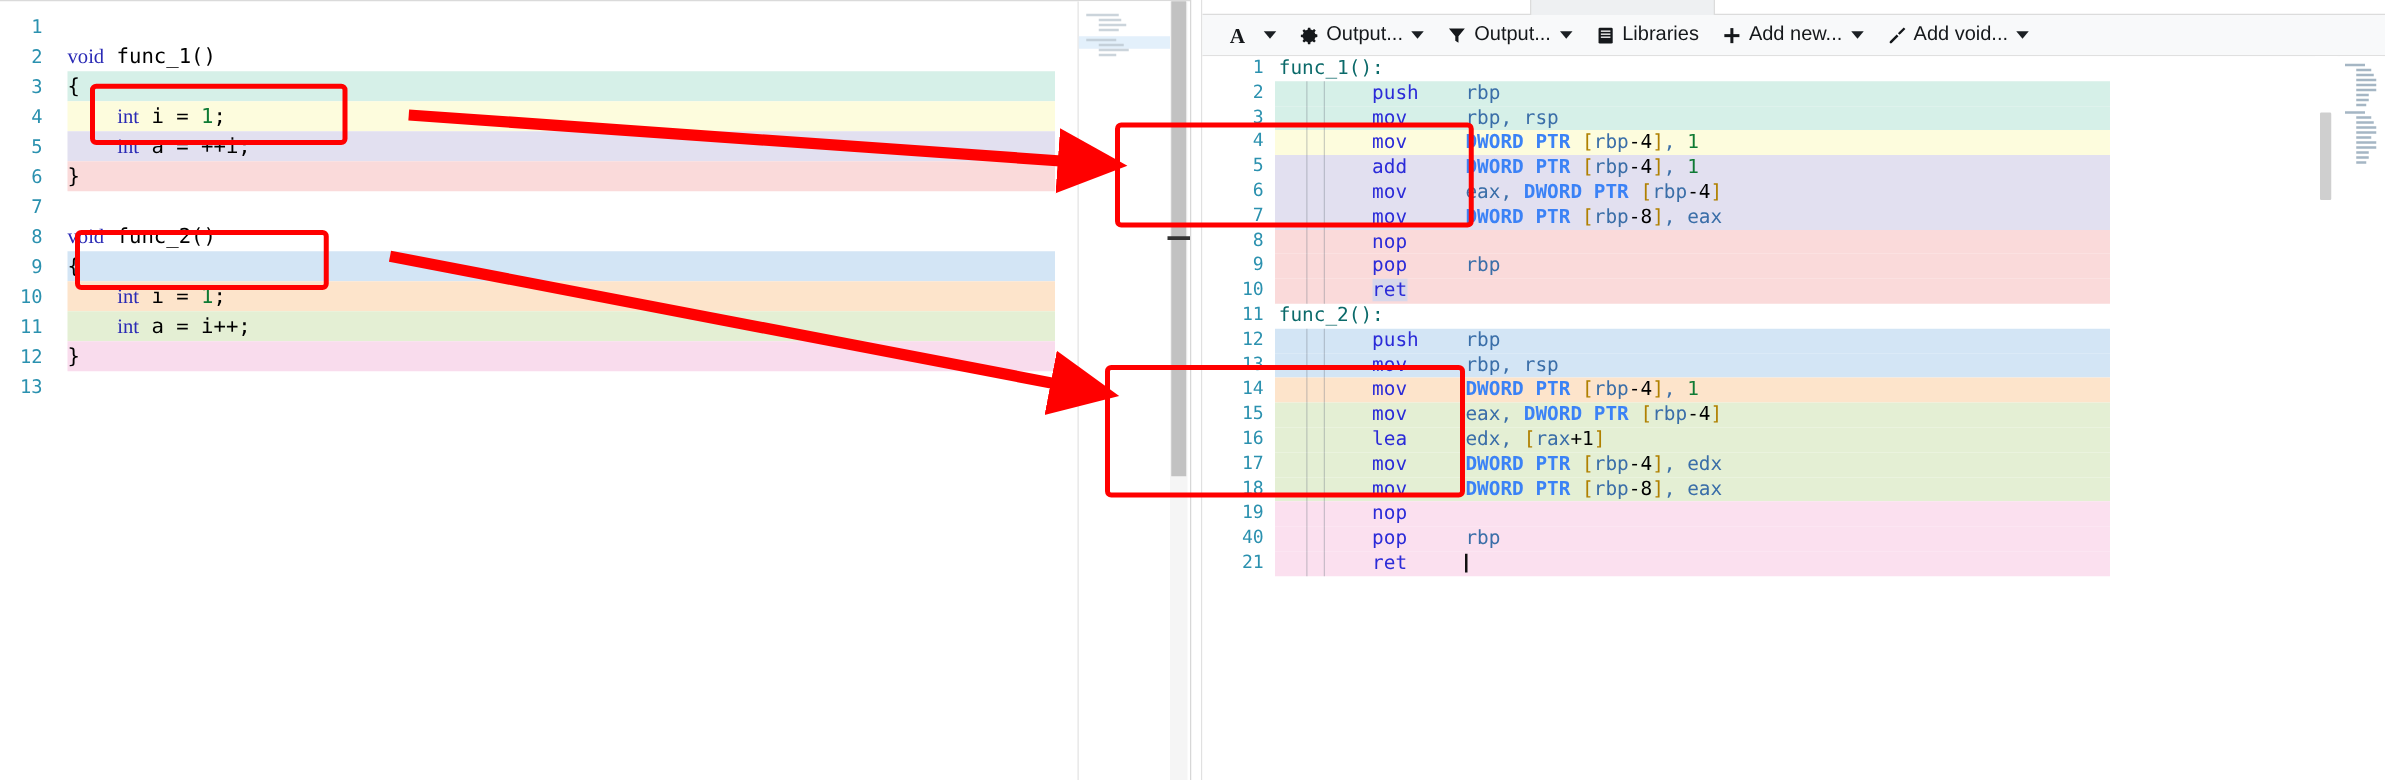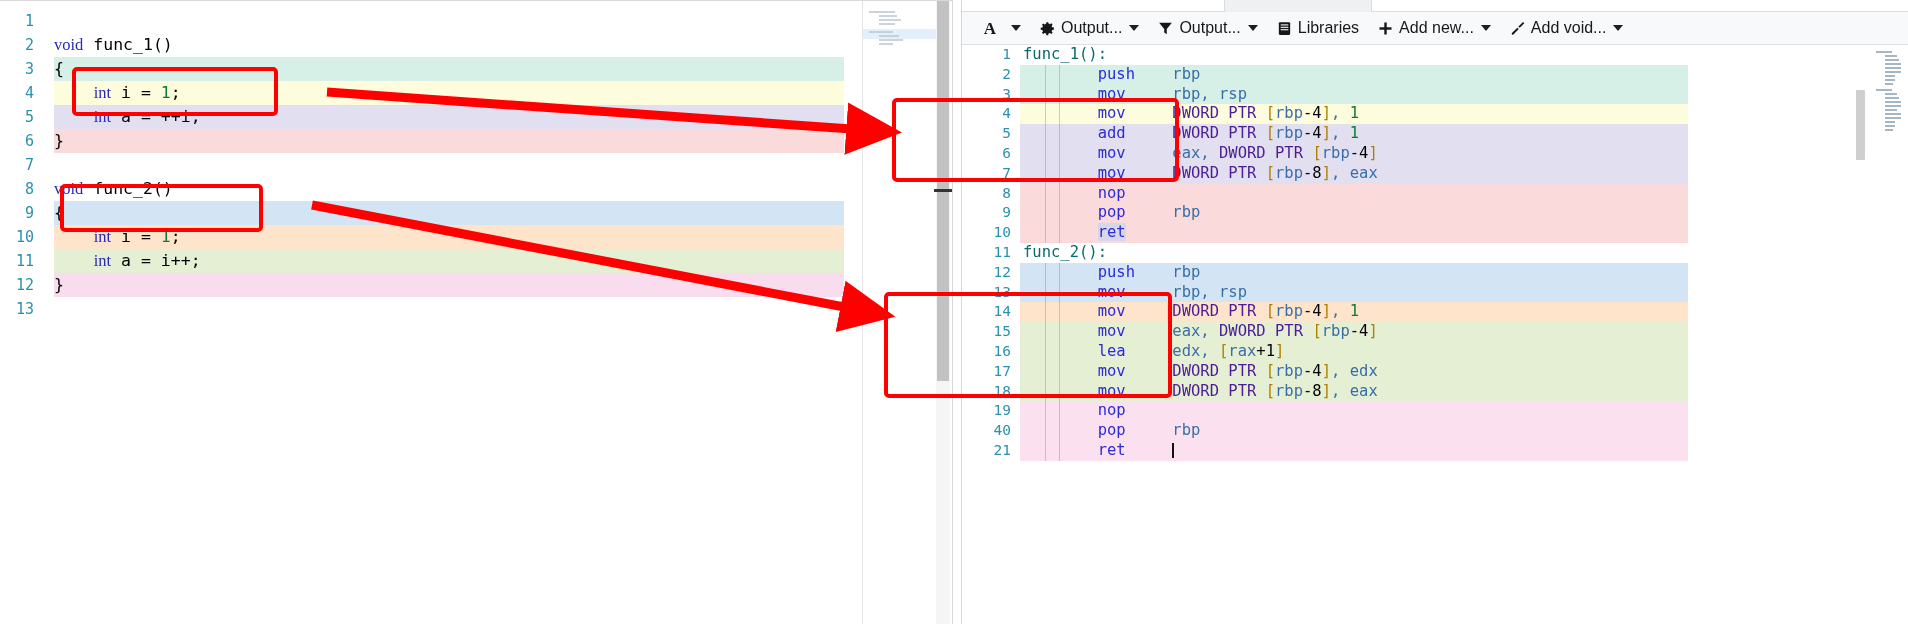--- a/index.html
+++ b/index.html
@@ -211,21 +211,21 @@
   .asm-vline.v1 { left: 83px; }
   .asm-vline.v2 { left: 97px; }
   .asm-text {
     position: relative;
     z-index: 2;
     padding-left: 3px;
   }
   .asm-label { color: #0b6a6a; margin-top: 10px; }
   .op   { color: #2b2bd8; }
   .reg  { color: #3a6ea8; }
-  .sz   { color: #4c1d95; }
+  .sz   { color: #3b82f6; font-weight: bold; }
   .brk  { color: #b08000; }
   .num  { color: #0e7a34; }
   .pun  { color: #3a6ea8; }
   .cursor {
     display: inline-block;
     width: 1.5px; height: 15px;
     background: #111;
     vertical-align: -3px;
   }
   .ret-sel { background: #d7d7ea; }

